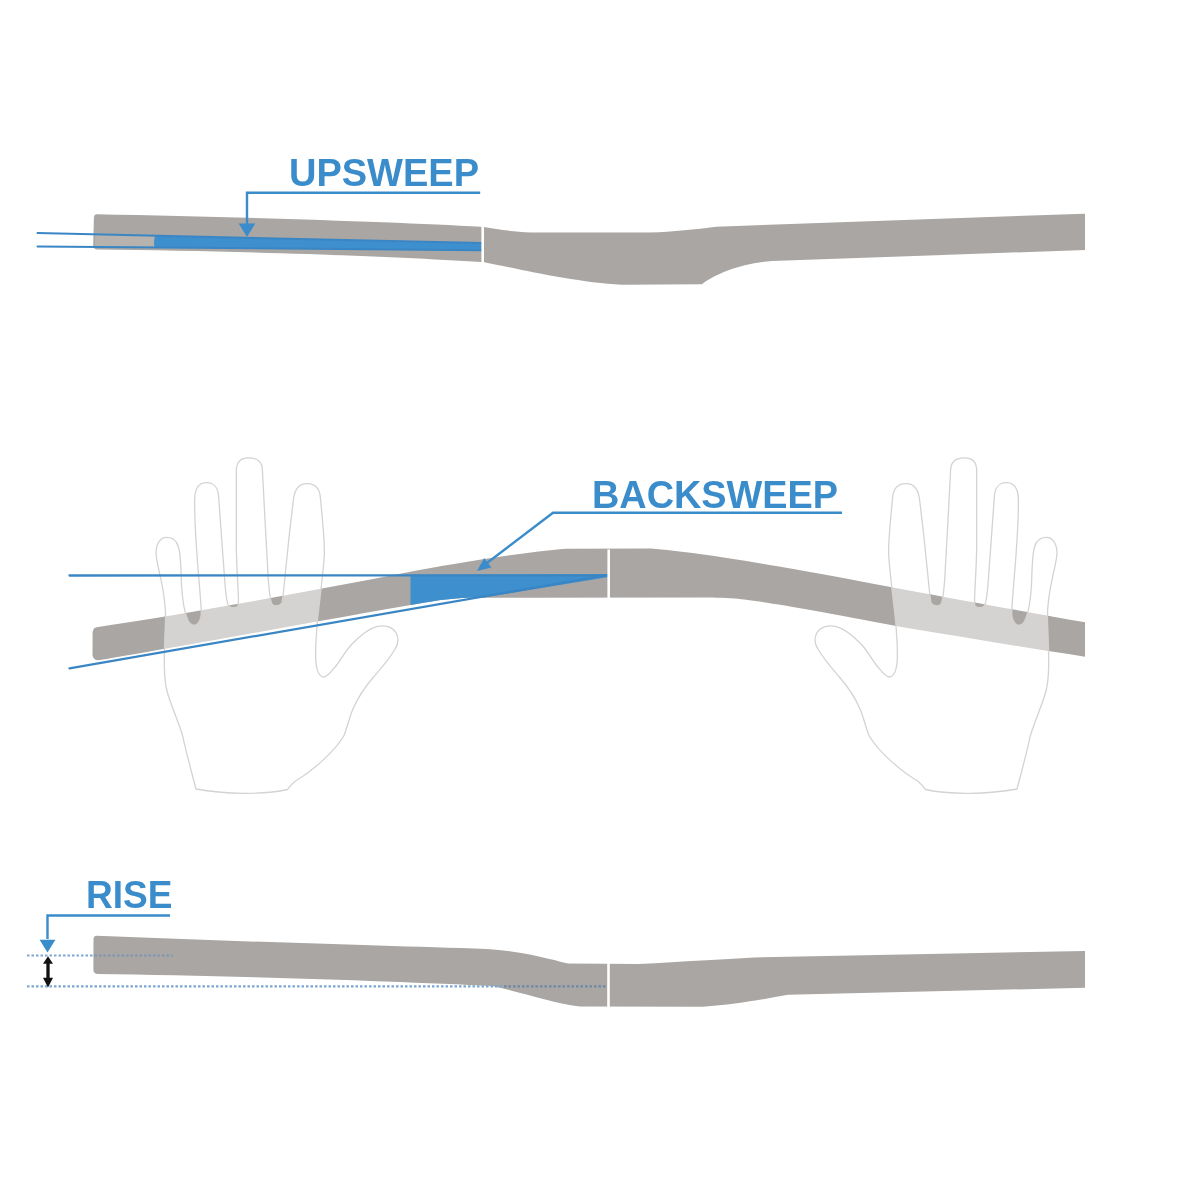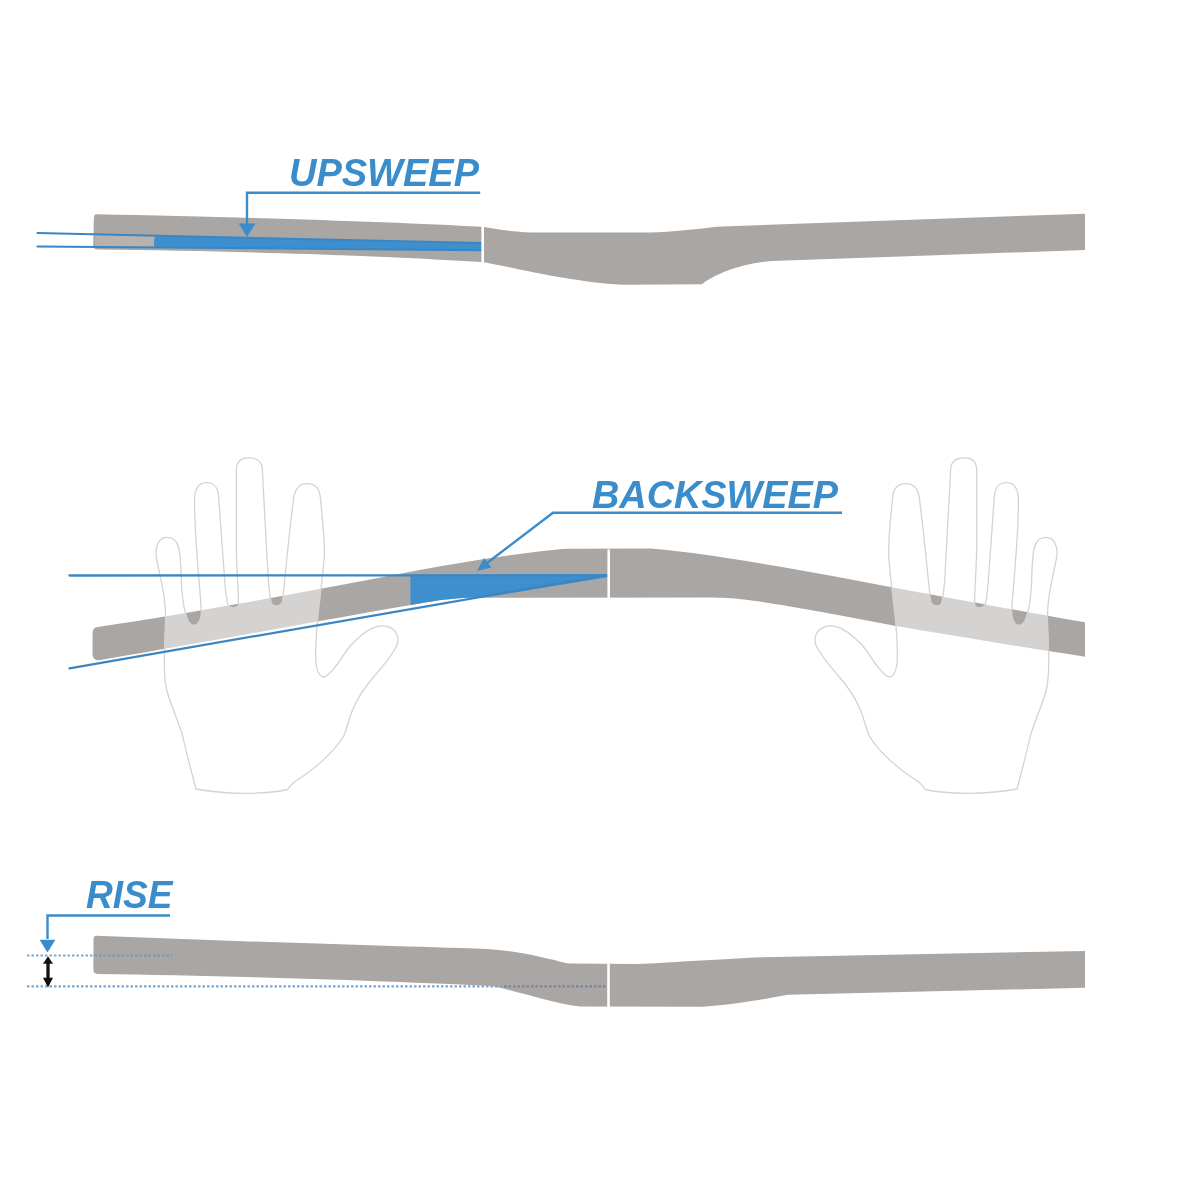--- a/index.html
+++ b/index.html
@@ -1,16 +1,16 @@
 <!DOCTYPE html>
 <html><head>
 <meta charset="utf-8">
 <style>
   html,body{margin:0;padding:0;background:#ffffff;}
-  #page{width:1085px;height:1200px;position:relative;background:#c2410c;overflow:hidden;font-style:italic;}
+  #page{width:1085px;height:1200px;position:relative;background:#c2410c;overflow:hidden;}
   svg{display:block;}
   text{font-family:"Liberation Sans", sans-serif;font-weight:bold;}
 </style>
 </head>
 <body>
 <div id="page">
 <svg width="1200" height="1200" viewBox="0 0 1200 1200" xmlns="http://www.w3.org/2000/svg">
   <rect x="0" y="0" width="1200" height="1200" fill="#ffffff"></rect>
 
   <g>

